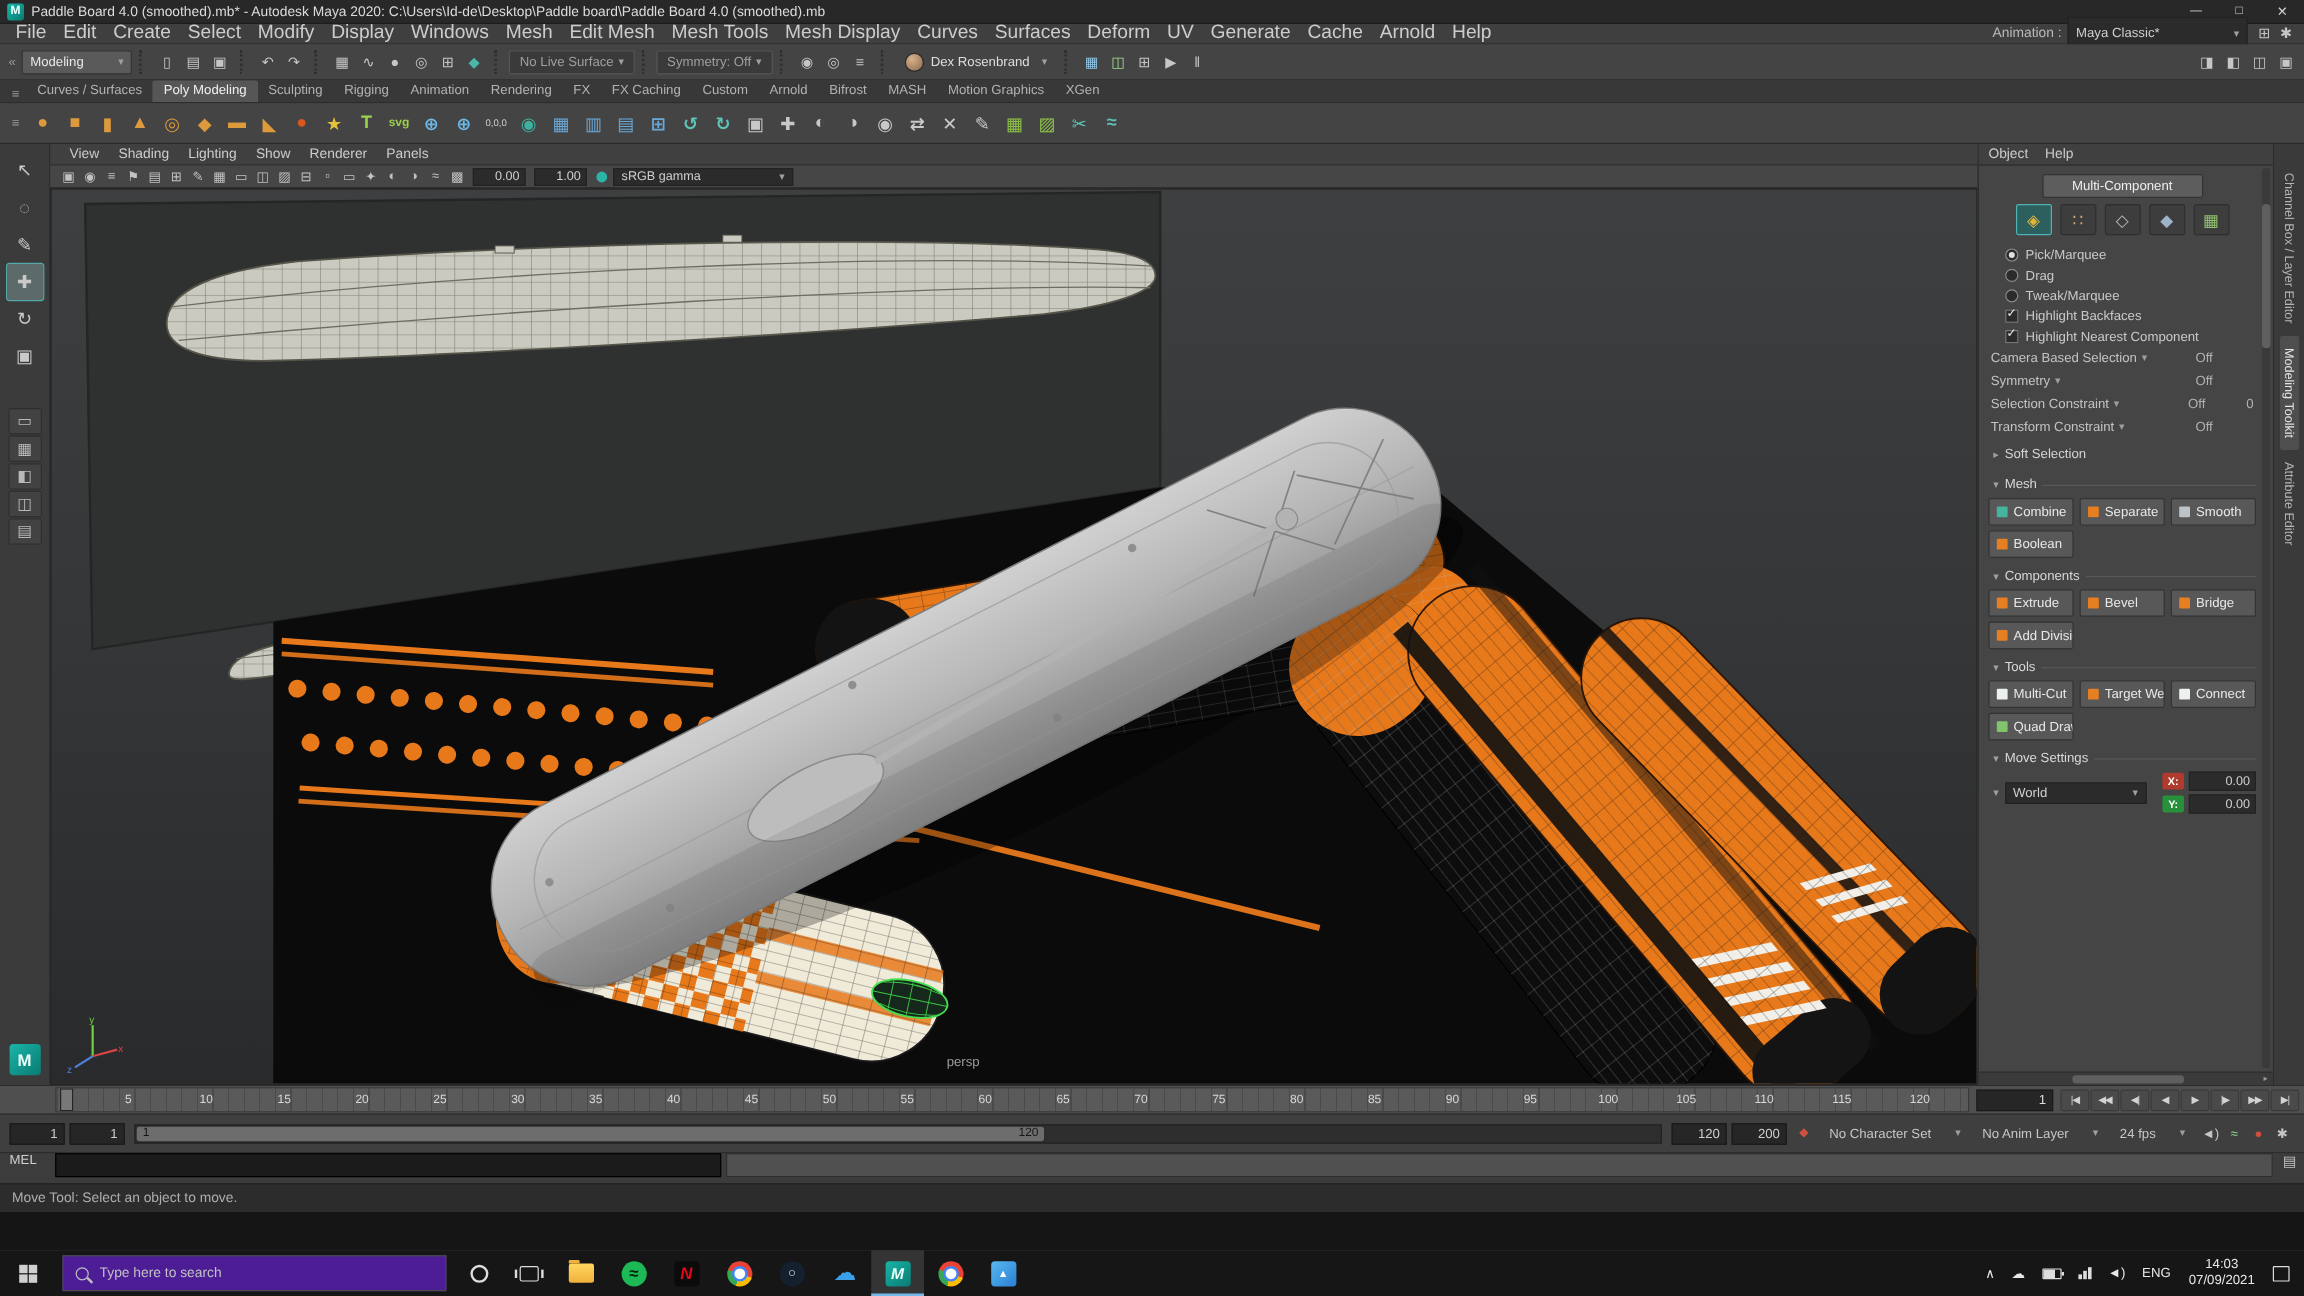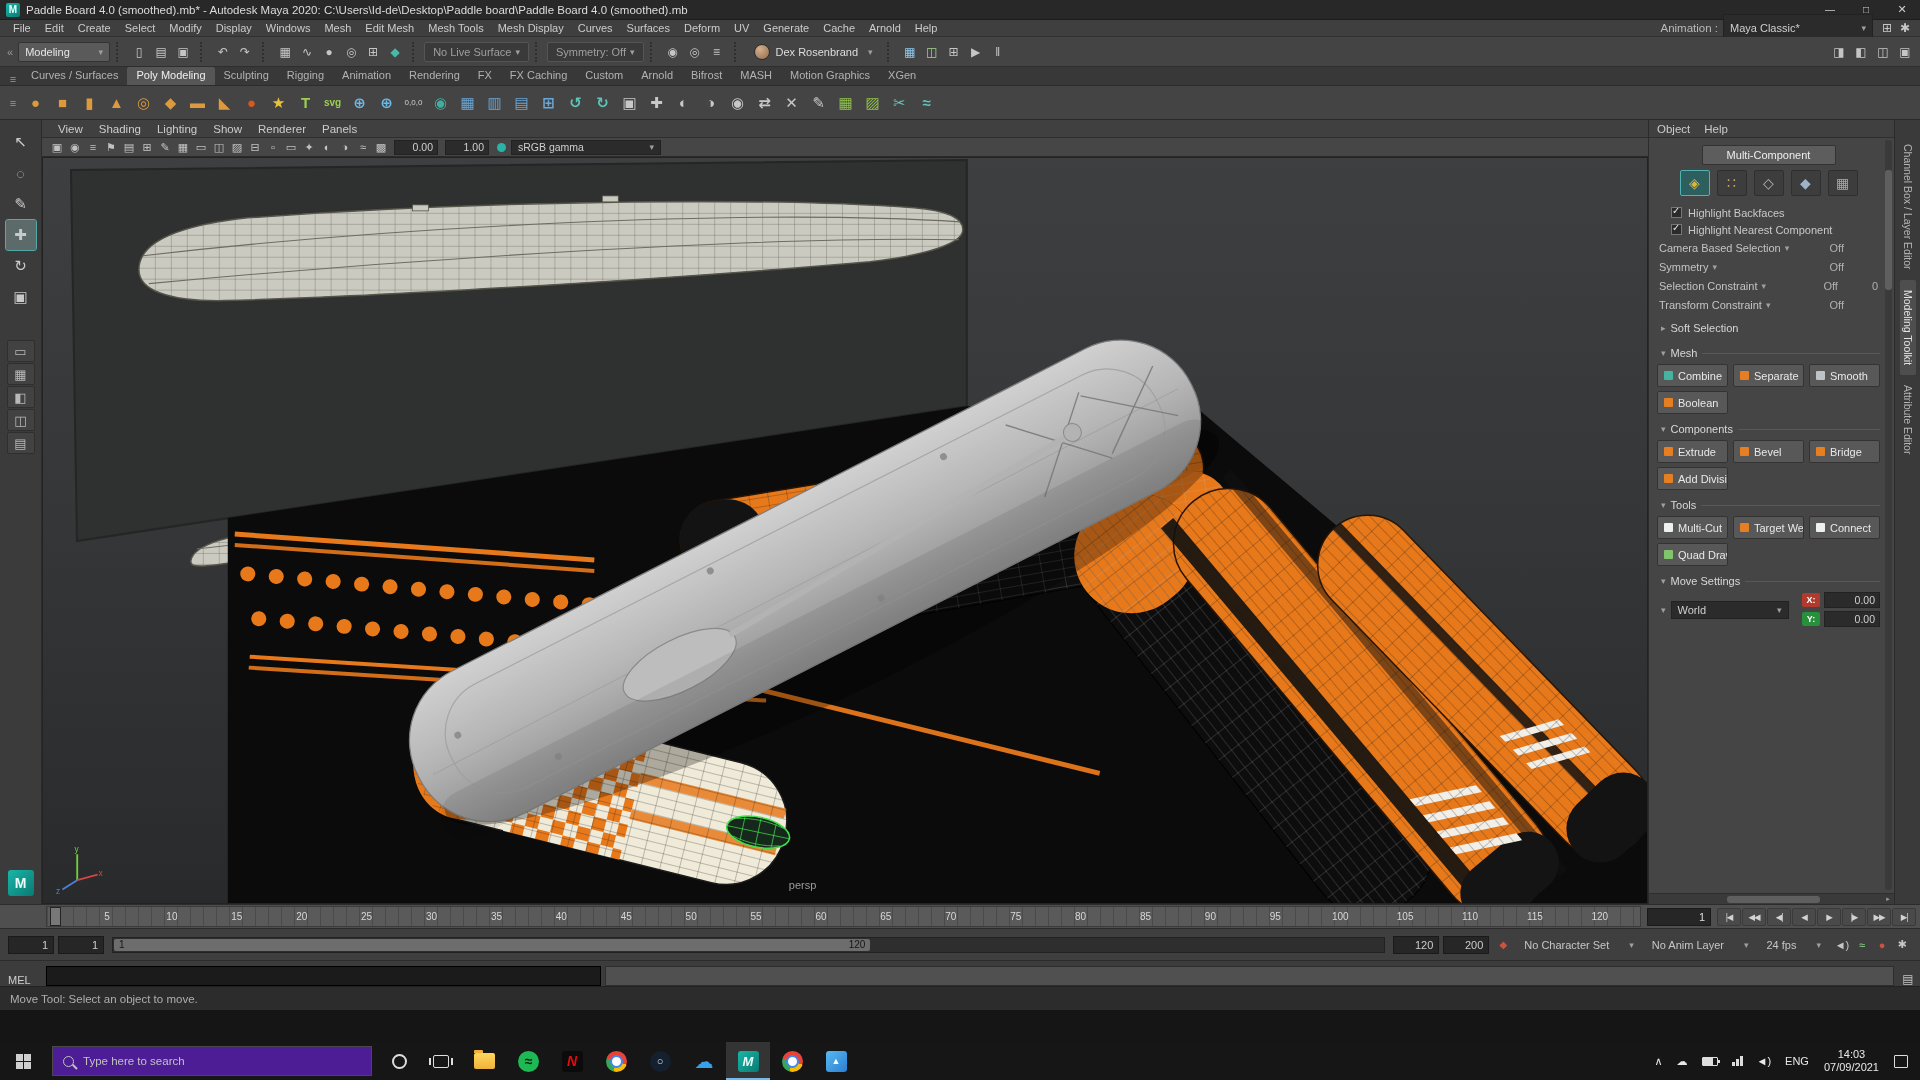--- a/index.html
+++ b/index.html
@@ -11,21 +11,21 @@
   .titlebar{height:20px;flex:none;background:#282828;display:flex;align-items:center;padding-left:6px;gap:6px;border-bottom:1px solid #1d1d1d}
   .app-icon{width:14px;height:14px;flex:none;background:linear-gradient(135deg,#1ab5a8,#0a7a72);border-radius:2px;display:flex;align-items:center;justify-content:center;color:#eafffc;font-size:10px;font-weight:bold}
   .tb-title{font-size:11.5px;color:#dcdcdc;flex:1;white-space:nowrap;overflow:hidden}
   .win-controls{display:flex;height:100%}
   .win-btn{width:36px;display:flex;align-items:center;justify-content:center;color:#cfcfcf;font-size:10px}
   .win-btn[data-name="close-button"]{font-size:11px}
 
   
   .menubar{height:17px;flex:none;background:#3f3f3f;display:flex;align-items:center;padding:0 6px;border-bottom:1px solid #313131}
   .menu-items{display:flex;height:100%}
-  .menu-item{padding:0 7px;display:flex;align-items:center;color:#cccccc;font-size:11px}
+  .menu-item{padding:0 7px;display:flex;align-items:center;color:#cccccc;font-size:16px}
   .workspace{margin-left:auto;display:flex;align-items:center;gap:5px}
   .ws-label{color:#b9b9b9;font-size:11.5px}
   .ws-drop{display:flex;align-items:center;background:#2b2b2b;border:1px solid #222;height:29px;padding:0 6px;min-width:150px;justify-content:space-between;color:#cfcfcf;font-size:11px}
   .ws-icons{display:flex}
   .ws-icons .sl-icon{width:18px}
 
   
   .statusline{height:30px;flex:none;background:#444;display:flex;align-items:center;padding:0 4px;border-bottom:1px solid #2e2e2e;gap:2px}
   .sl-collapse{color:#9a9a9a;font-size:11px;padding:0 3px}
   .sl-drop{display:flex;align-items:center;justify-content:space-between;background:#5a5a5a;border:1px solid #333;border-radius:2px;height:20px;width:92px;padding:0 6px;color:#e6e6e6;font-size:11px}
@@ -129,21 +129,21 @@
   
   .range-row{height:32px;flex:none;background:#3f3f3f;display:flex;align-items:center;padding:0 8px;gap:4px;border-top:1px solid #2c2c2c}
   .rr-field{width:46px;height:18px;background:#262626;border:1px solid #1a1a1a;color:#cccccc;font-size:11px;display:flex;align-items:center;justify-content:flex-end;padding:0 5px}
   .rr-track{flex:1;height:16px;background:#2e2e2e;border:1px solid #222;position:relative;margin:0 4px}
   .rr-bar{position:absolute;left:1px;top:1px;bottom:1px;width:59.5%;background:#6d6d6d;border-radius:2px;display:flex;justify-content:space-between;align-items:center;padding:0 5px;font-size:10px;color:#161616}
   .rr-icon{width:20px;text-align:center;font-size:11px;color:#c6c6c6}
   .rr-icon.key{color:#d05040;font-size:10px}
   .rr-drop{display:flex;align-items:center;gap:16px;padding:0 7px;font-size:11px;color:#c6c6c6;white-space:nowrap}
 
   
-  .cmd-row{height:26px;flex:none;background:#3c3c3c;display:flex;align-items:flex-end;border-top:1px solid #2c2c2c}
+  .cmd-row{height:26px;flex:none;background:#3c3c3c;display:flex;align-items:flex-start;border-top:1px solid #2c2c2c}
   .cmd-label{width:44px;padding-left:8px;font-size:11px;color:#cfcfcf}
   .cmd-input{flex:0 0 555px;height:20px;background:#1b1b1b;border:1px solid #000;margin:0 2px;color:#ddd;font-family:"Liberation Mono","DejaVu Sans Mono",monospace;font-size:11px;padding:0 4px}
   .cmd-output{flex:1;height:20px;background:#505050;border:1px solid #2e2e2e;margin:0 2px}
   .cmd-icon{width:24px;text-align:center;color:#c2c2c2;font-size:12px}
   .help-row{height:24px;flex:none;background:#2c2c2c;display:flex;align-items:center;padding-left:10px;color:#aeaeae;font-size:11.5px;border-top:1px solid #222}
   .filler{height:32px;flex:none;background:#151515}
 
   
   .taskbar{height:38px;flex:none;background:#161616;display:flex;align-items:stretch}
   .tb-start{width:46px;display:flex;align-items:center;justify-content:center}
@@ -616,20 +616,37 @@
         <div class="tk-modes">
 
         <span class="tk-mode active" data-name="multi-component-mode-icon" style="color: rgb(224, 181, 60);">◈</span>
             <span class="tk-mode" data-name="vertex-mode-icon" style="color: rgb(200, 168, 106);">∷</span>
             <span class="tk-mode" data-name="edge-mode-icon" style="color: rgb(184, 184, 184);">◇</span>
             <span class="tk-mode" data-name="face-mode-icon" style="color: rgb(159, 179, 200);">◆</span>
             <span class="tk-mode" data-name="uv-mode-icon" style="color: rgb(143, 191, 111);">▦</span>
           </div>
         <div>
 
+            <div class="tk-radio active" data-name="selection-style-radio">
+              <span class="radio-dot" data-name="radio-icon"></span>
+              <span>Pick/Marquee</span>
+            </div>
+
+            <div class="tk-radio" data-name="selection-style-radio">
+              <span class="radio-dot" data-name="radio-icon"></span>
+              <span>Drag</span>
+            </div>
+
+            <div class="tk-radio" data-name="selection-style-radio">
+              <span class="radio-dot" data-name="radio-icon"></span>
+              <span>Tweak/Marquee</span>
+            </div>
+          </div>
+        <div>
+
             <div class="tk-check active" data-name="highlight-checkbox">
               <span class="check-box" data-name="checkbox-icon"></span>
               <span>Highlight Backfaces</span>
             </div>
 
             <div class="tk-check active" data-name="highlight-checkbox">
               <span class="check-box" data-name="checkbox-icon"></span>
               <span>Highlight Nearest Component</span>
             </div>
           </div>

